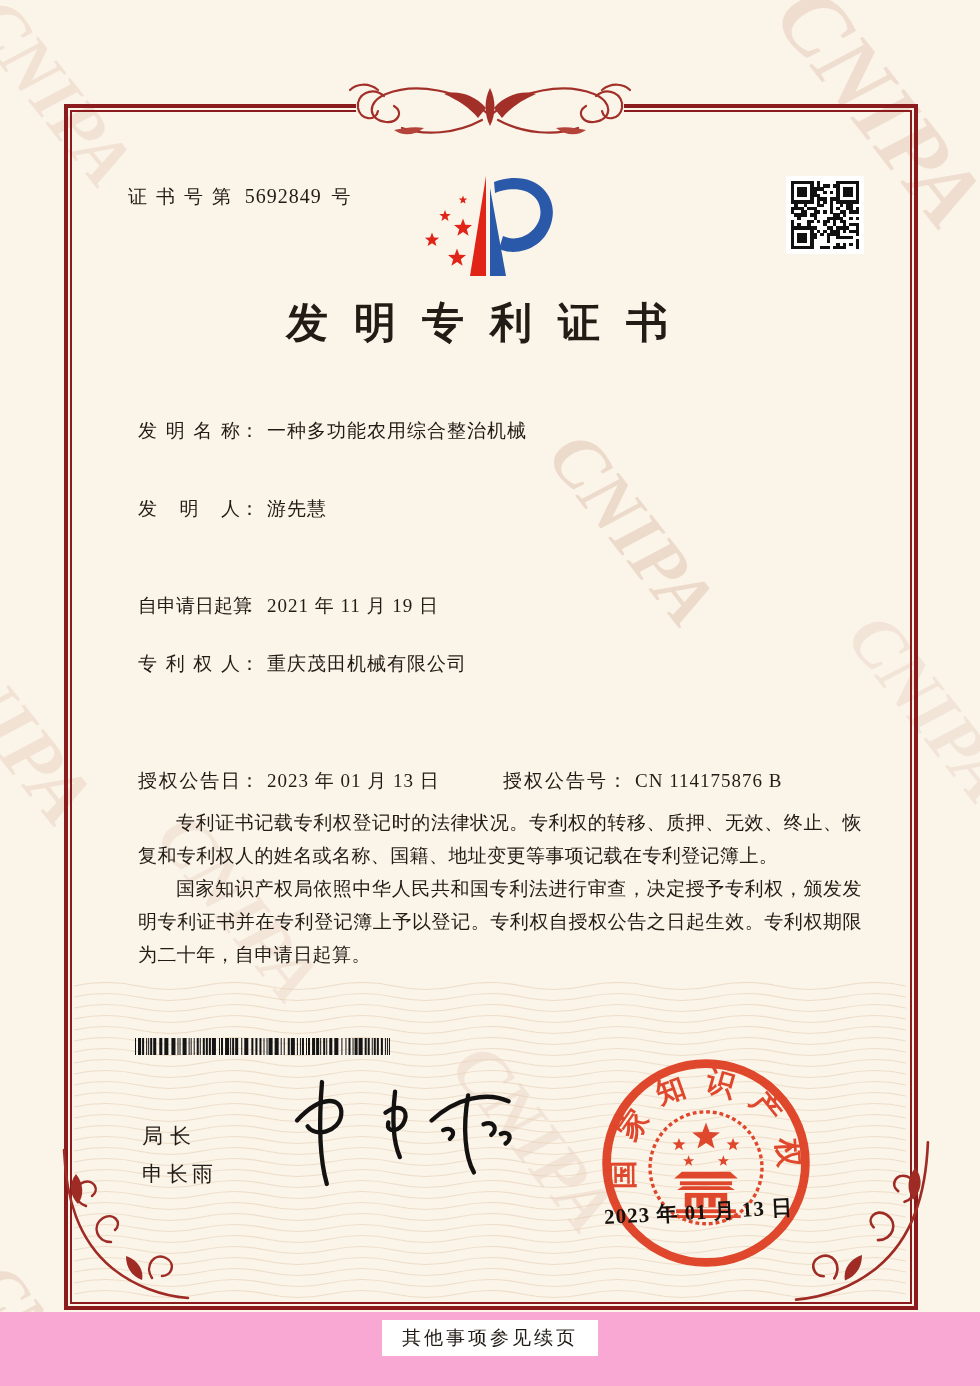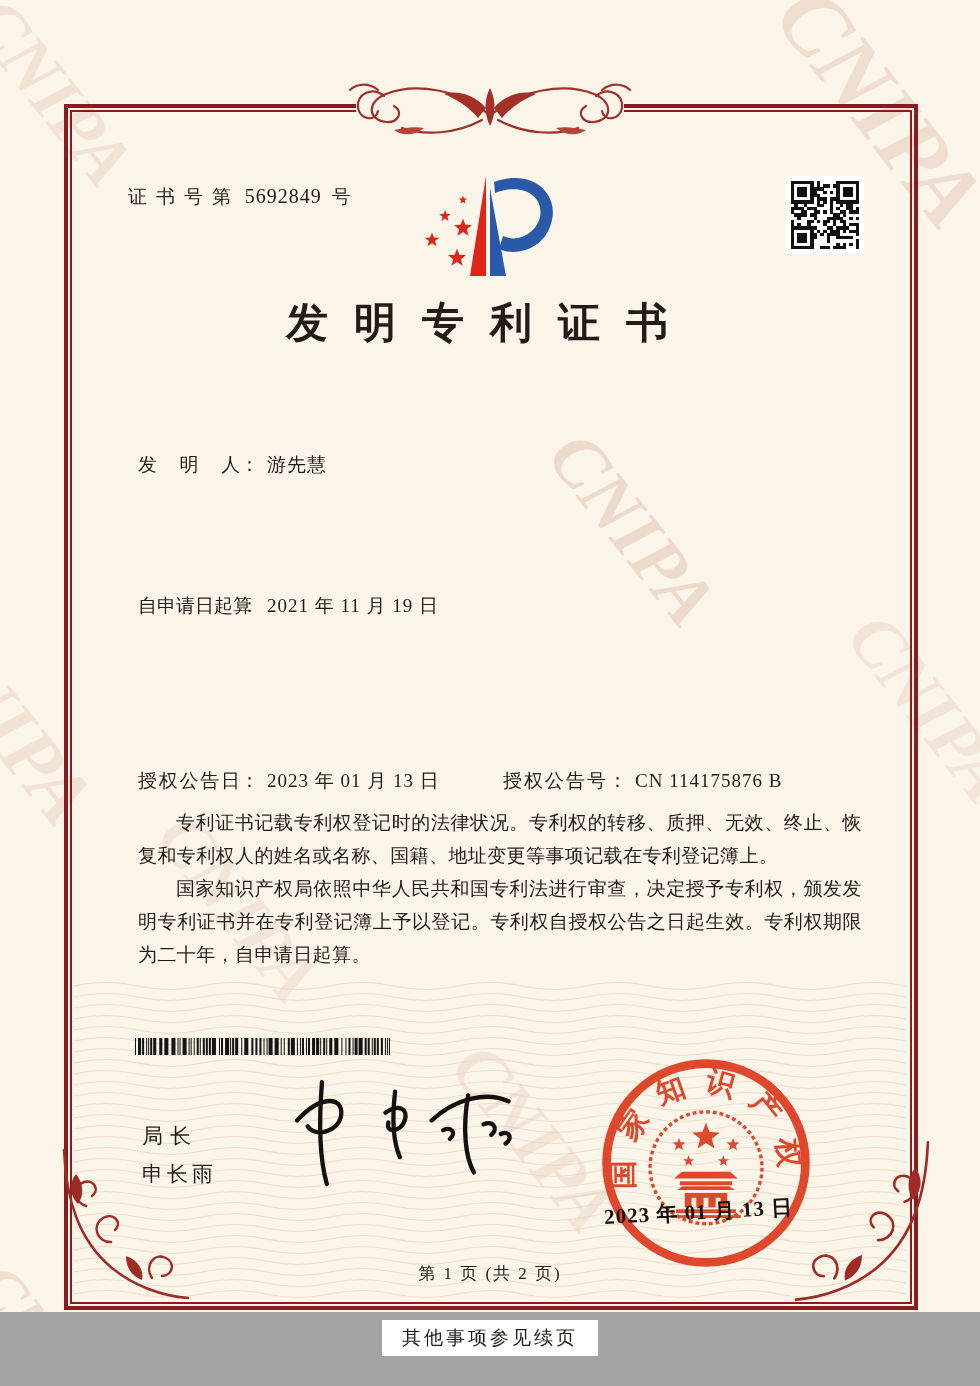--- a/index.html
+++ b/index.html
@@ -52,21 +52,21 @@
   
   .barcode{position:absolute;left:135px;top:1038px;width:258px;height:17px;z-index:4;}
   .signoff-role{position:absolute;left:142px;top:1122px;font-size:21px;letter-spacing:7px;z-index:4;text-align:right;}
   .signoff-name{position:absolute;left:142px;top:1160px;font-size:21px;letter-spacing:4px;z-index:4;}
   .sig-svg{position:absolute;left:272px;top:1072px;width:250px;height:122px;z-index:5;}
   .seal-svg{position:absolute;left:595px;top:1052px;width:222px;height:222px;opacity:.93;z-index:5;}
   .seal-date{position:absolute;left:604px;top:1198px;font-size:21px;font-weight:bold;
              transform:rotate(-3deg);letter-spacing:1px;color:#15120f;z-index:6;white-space:nowrap;}
   .page-info{position:absolute;left:0;top:1262px;width:100%;text-align:center;font-size:17px;
              letter-spacing:2px;z-index:4;}
-  .bottom-strip{position:absolute;left:0;top:1312px;width:100%;height:74px;background:#a3a3a3;z-index:4;}
+  .bottom-strip{position:absolute;left:0;top:1312px;width:100%;height:74px;background:#f9a8d4;z-index:4;}
   .continuation{position:absolute;left:50%;transform:translateX(-50%);top:8px;background:#fff;
                 padding:5px 20px;font-size:19px;letter-spacing:3px;white-space:nowrap;}
 </style>
 </head>
 <body>
 
 <div class="page">
 
   <div class="wm wm1">CNIPA</div>
   <div class="wm wm2">CNIPA</div>
@@ -310,25 +310,31 @@
           <rect x="16" y="2" width="3" height="3" fill="#111"></rect>
           <rect x="0" y="14" width="7" height="7" fill="#111"></rect>
           <rect x="1" y="15" width="5" height="5" fill="#fff"></rect>
           <rect x="2" y="16" width="3" height="3" fill="#111"></rect>
         </g>
       </svg>
   </div>
 
   <div class="title">发明专利证书</div>
 
-  <div class="frow" style="top:452px">
+  <div class="frow" style="top:418px">
+    <span class="flabel">发明名称</span><span class="fcolon">：</span><span class="fvalue">一种多功能农用综合整治机械</span>
+  </div>
+  <div class="frow" style="top:496px">
     <span class="flabel">发明人</span><span class="fcolon">：</span><span class="fvalue">游先慧</span>
   </div>
   <div class="frow" style="top:593px">
     <span class="flabel">自申请日起算</span><span class="fcolon">：</span><span class="fvalue">2021 年 11 月 19 日</span>
+  </div>
+  <div class="frow" style="top:651px">
+    <span class="flabel">专利权人</span><span class="fcolon">：</span><span class="fvalue">重庆茂田机械有限公司</span>
   </div>
   <div class="frow" style="top:768px">
     <span class="flabel">授权公告日</span><span class="fcolon">：</span><span class="fvalue">2023 年 01 月 13 日</span>
     <span class="grant-col">
       <span class="glabel">授权公告号</span><span>：</span><span class="fvalue">CN 114175876 B</span>
     </span>
   </div>
 
   <div class="paras">
     <p>专利证书记载专利权登记时的法律状况。专利权的转移、质押、无效、终止、恢复和专利权人的姓名或名称、国籍、地址变更等事项记载在专利登记簿上。</p>
@@ -444,18 +450,17 @@
       <rect x="93" y="146" width="44" height="15"></rect>
       <rect x="100" y="151" width="5" height="10" fill="#f8ecdc"></rect>
       <rect x="112.5" y="151" width="5" height="10" fill="#f8ecdc"></rect>
       <rect x="125" y="151" width="5" height="10" fill="#f8ecdc"></rect>
       <rect x="84" y="163" width="62" height="4"></rect>
       <rect x="79" y="169" width="72" height="3"></rect>
     </g>
   </svg>
   <div class="seal-date">2023 年 01 月 13 日</div>
 
-  <div class="page-info">第 1 页 (共 2 页)</div>
   <div class="bottom-strip">
     <div class="continuation">其他事项参见续页</div>
   </div>
 
 </div>
 
 </body></html>

